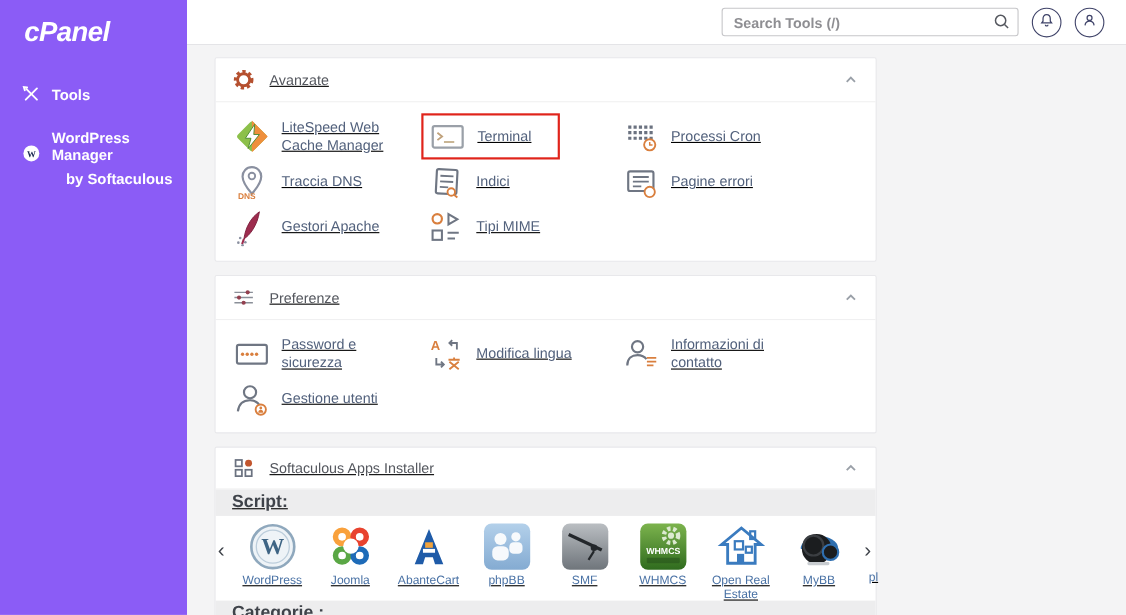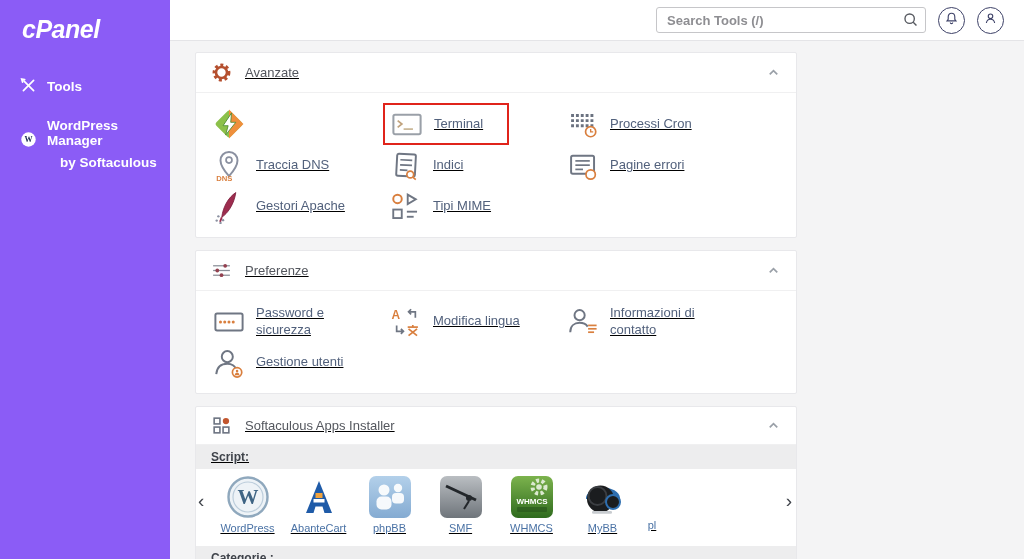--- a/index.html
+++ b/index.html
@@ -49,21 +49,21 @@
   .grid-item.highlighted { border:2px solid #e0241b; padding:2px 24px 2px 5px;
                justify-self:start; }
   .tool-icon { width:34px; height:34px; flex:0 0 34px; }
   .tool-label { margin-left:10px; font-size:13px; color:#52617c; max-width:126px;
                line-height:1.25; }
 
   
   .card.soft { margin-bottom:0; }
   .card.soft .card-header { height:38px; }
   .bar { height:24px; background:#ededee; display:flex; align-items:center; padding:0 15px;
-         font-size:12px; font-weight:bold; color:#3f434a; }
+         font-size:16px; font-weight:bold; color:#3f434a; }
   .apps-row { position:relative; height:77px; display:flex; align-items:flex-start;
               padding:6px 14px 0 16px; }
   .app-item { width:71px; display:flex; flex-direction:column; align-items:center;
               cursor:pointer; }
   .app-icon { width:44px; height:44px; }
   .app-label { margin-top:3px; font-size:11px; color:#4a72a5; text-align:center;
               line-height:1.2; }
   .app-item.partial { width:28px; }
   .app-item.partial .app-label { margin-top:44px; }
   .carousel-arrow { position:absolute; top:22px; font-size:19px; color:#3f434a;
@@ -148,20 +148,21 @@
     </div>
     <div class="grid" id="grid-0">
         <div class="grid-item">
           <span class="tool-icon"><svg viewBox="0 0 40 40" width="34" height="34">
               <g transform="rotate(45 20 20)">
                 <rect x="8" y="8" width="24" height="24" rx="3" fill="#8cc04a"></rect>
                 <path d="M8 8 h24 v24 z" fill="#ef8f3c"></path>
               </g>
               <path d="M23 7 L13 22 h6 l-3 11 L28 18 h-6 z" fill="#fff" stroke="#4c8a2f" stroke-width="1"></path>
             </svg></span>
+          <span class="tool-label">LiteSpeed Web Cache Manager</span>
         </div>
         <div class="grid-item highlighted">
           <span class="tool-icon"><svg viewBox="0 0 40 40" width="34" height="34">
               <rect x="4" y="9" width="32" height="23" rx="2" fill="#fff" stroke="#9aa0a8" stroke-width="2.4"></rect>
               <path d="M9 16 l5 4 -5 4" fill="none" stroke="#c0a27c" stroke-width="2"></path>
               <line x1="16" y1="26" x2="27" y2="26" stroke="#c9b695" stroke-width="2"></line>
             </svg></span>
           <span class="tool-label">Terminal</span>
         </div>
         <div class="grid-item">
@@ -340,20 +341,32 @@
           <div class="app-item">
             <span class="app-icon"><svg viewBox="0 0 44 44" width="44" height="44">
                 <circle cx="22" cy="22" r="19.5" fill="#eef3f7" stroke="#8fa8bd" stroke-width="2.4"></circle>
                 <circle cx="22" cy="22" r="15" fill="none" stroke="#bccddb" stroke-width="1.2"></circle>
                 <text x="22" y="29" text-anchor="middle" font-family="Liberation Serif, serif" font-size="21" font-weight="bold" fill="#3e6484">W</text>
               </svg></span>
             <span class="app-label">WordPress</span>
           </div>
           <div class="app-item">
             <span class="app-icon"><svg viewBox="0 0 44 44" width="44" height="44">
+                <g fill="none" stroke-width="5">
+                  <circle cx="14" cy="13" r="6" stroke="#f9a13c"></circle>
+                  <circle cx="30" cy="13" r="6" stroke="#e8432f"></circle>
+                  <circle cx="14" cy="30" r="6" stroke="#5aa745"></circle>
+                  <circle cx="30" cy="30" r="6" stroke="#1e6bb8"></circle>
+                </g>
+                <circle cx="22" cy="21.5" r="7" fill="#fff"></circle>
+              </svg></span>
+            <span class="app-label">Joomla</span>
+          </div>
+          <div class="app-item">
+            <span class="app-icon"><svg viewBox="0 0 44 44" width="44" height="44">
                 <path d="M22 6 L35 38 h-7.5 l-2-6.5 h-7 l-2 6.5 H9 z" fill="#1f5ba8"></path>
                 <rect x="16.5" y="24" width="11" height="3.5" fill="#fff"></rect>
                 <rect x="18.5" y="18" width="7" height="5" fill="#f2a33c"></rect>
               </svg></span>
             <span class="app-label">AbanteCart</span>
           </div>
           <div class="app-item">
             <span class="app-icon"><svg viewBox="0 0 44 44" width="44" height="44">
                 <defs>
                   <linearGradient id="gphpbb" x1="0" y1="0" x2="0" y2="1">
@@ -397,20 +410,31 @@
                 <rect x="1" y="1" width="42" height="42" rx="7" fill="url(#gwhmcs)"></rect>
                 <circle cx="29" cy="12" r="6.5" fill="none" stroke="#dcead0" stroke-width="4" stroke-dasharray="3 2.4"></circle>
                 <circle cx="29" cy="12" r="2.8" fill="#dcead0"></circle>
                 <text x="22" y="29" text-anchor="middle" font-size="8" font-weight="bold" fill="#fff">WHMCS</text>
                 <rect x="7" y="32" width="30" height="5" rx="1" fill="#24501a" opacity="0.55"></rect>
               </svg></span>
             <span class="app-label">WHMCS</span>
           </div>
           <div class="app-item">
             <span class="app-icon"><svg viewBox="0 0 44 44" width="44" height="44">
+                <rect width="44" height="44" fill="#fff"></rect>
+                <path d="M22 5 L40 20 h-5.5 v17 H9.5 V20 H4 z" fill="none" stroke="#3a7bbf" stroke-width="2.6"></path>
+                <rect x="30" y="8" width="4.5" height="7" fill="none" stroke="#3a7bbf" stroke-width="2"></rect>
+                <rect x="16" y="17" width="7.5" height="7.5" fill="none" stroke="#3a7bbf" stroke-width="2"></rect>
+                <rect x="26" y="22" width="5.5" height="5.5" fill="none" stroke="#3a7bbf" stroke-width="2"></rect>
+                <rect x="18" y="28.5" width="6.5" height="8.5" fill="#3a7bbf"></rect>
+              </svg></span>
+            <span class="app-label">Open Real Estate</span>
+          </div>
+          <div class="app-item">
+            <span class="app-icon"><svg viewBox="0 0 44 44" width="44" height="44">
                 <path d="M5 24 a17 11 0 0 1 34 -1" fill="#2f6fb0"></path>
                 <circle cx="19.5" cy="24" r="13.5" fill="#1b1d1f"></circle>
                 <circle cx="16.5" cy="21" r="9" fill="none" stroke="#3b3e42" stroke-width="2"></circle>
                 <circle cx="32" cy="27" r="7" fill="#1b1d1f" stroke="#2f6fb0" stroke-width="2"></circle>
                 <rect x="11" y="36" width="20" height="2.8" rx="1.2" fill="#c8ccd0"></rect>
               </svg></span>
             <span class="app-label">MyBB</span>
           </div>
           <div class="app-item partial">
             <span class="app-label">pl</span>

